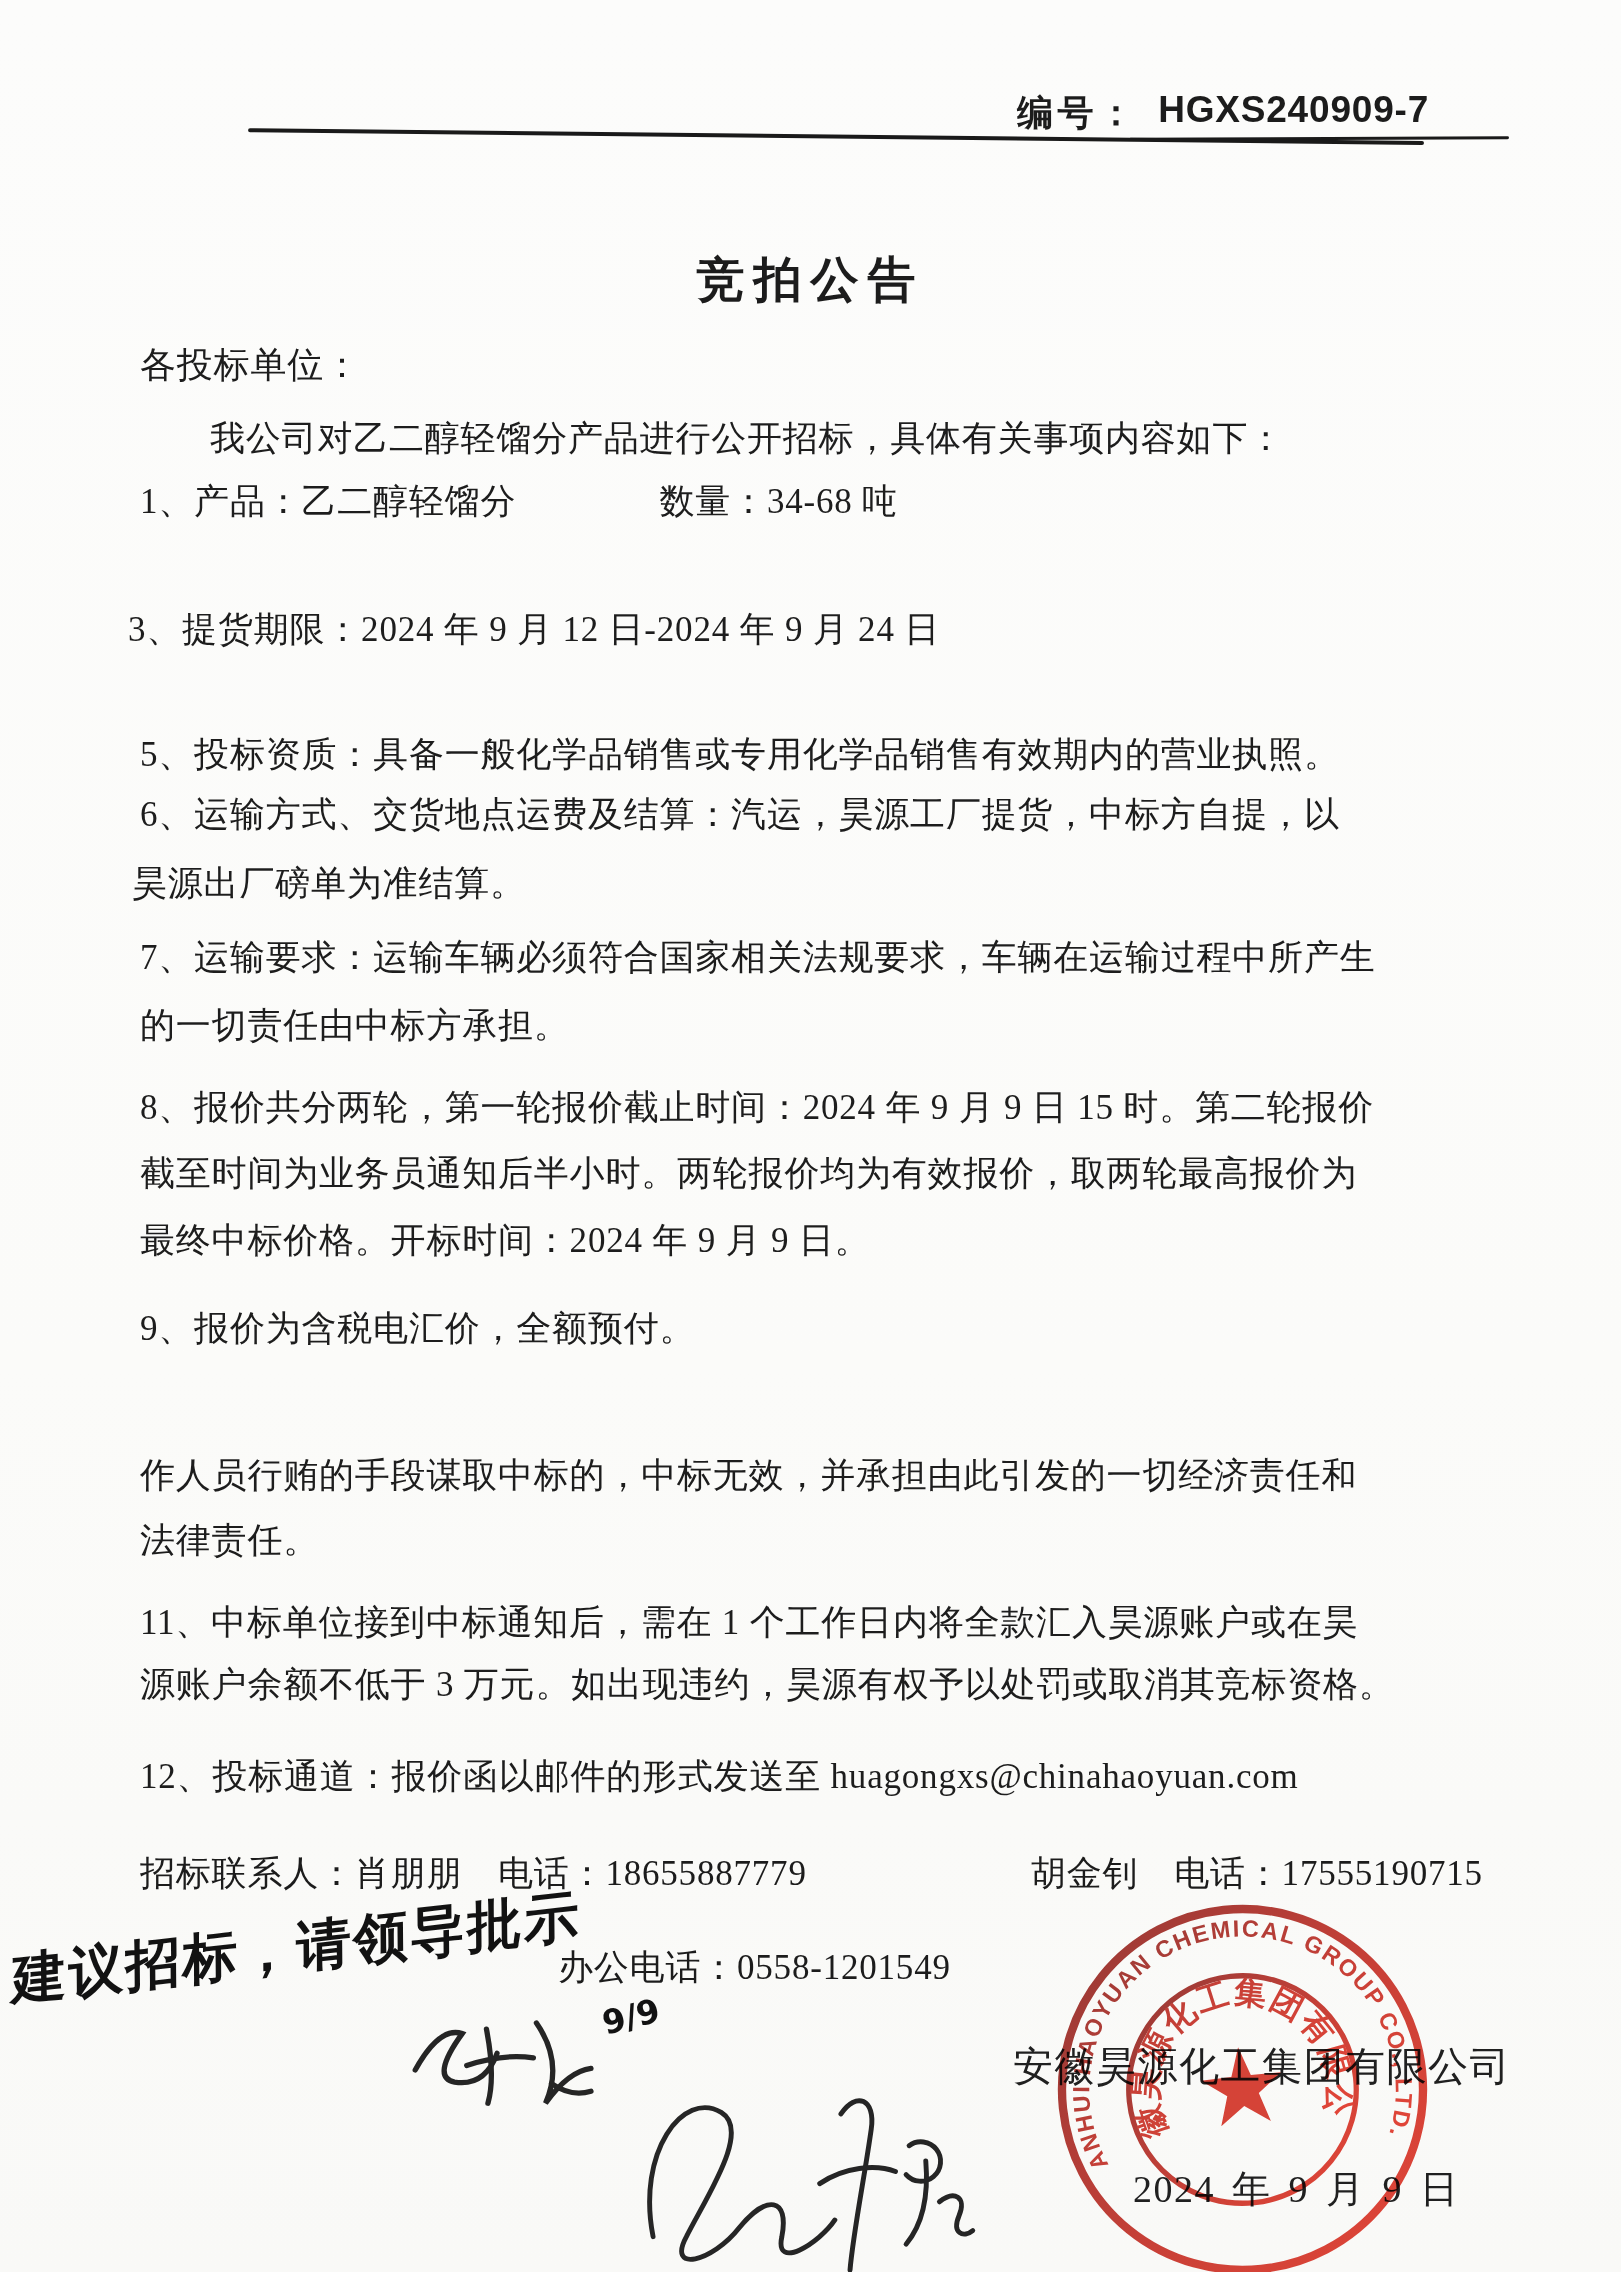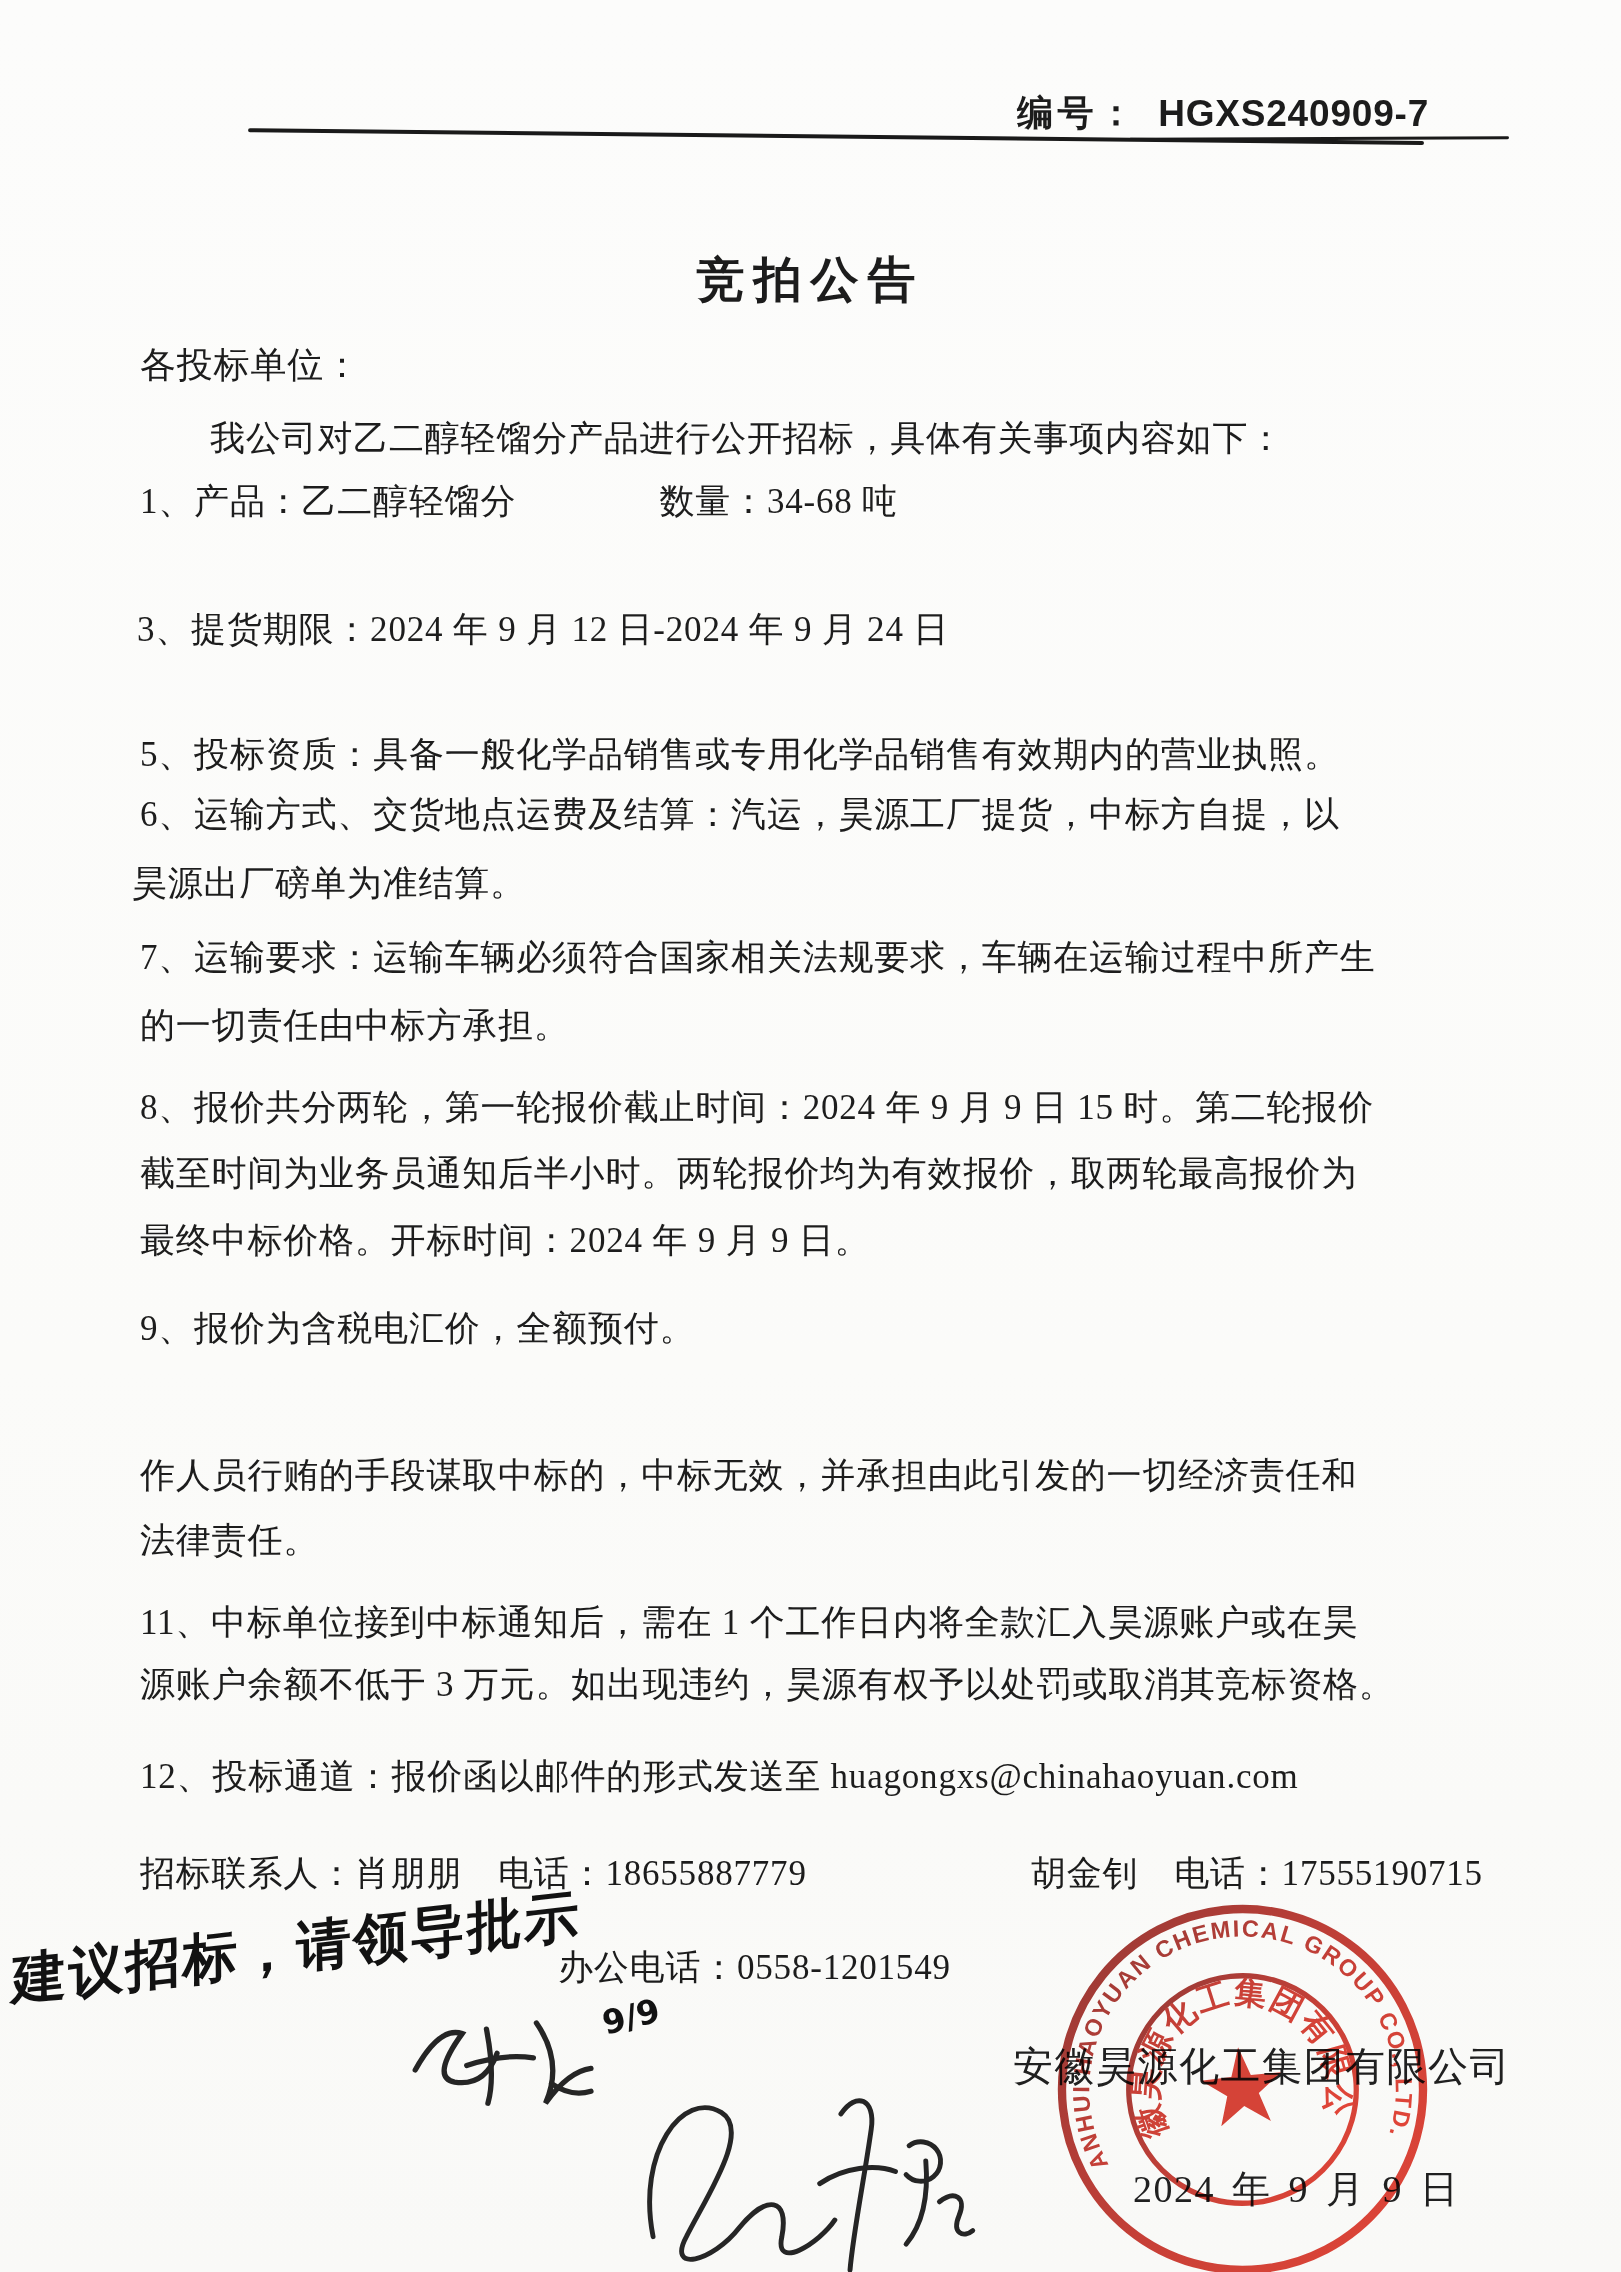--- a/index.html
+++ b/index.html
@@ -7,21 +7,21 @@
     position:relative;
     width:1621px;height:2273px;
     margin:0 auto;
     background:linear-gradient(180deg,#fcfcfb 0%,#fbfbf9 60%,#f9f9f7 100%);
     overflow:hidden;
     font-family:"Liberation Serif","DejaVu Serif",serif;
     color:#1c1c1c;
   }
   .abs{position:absolute;white-space:nowrap;}
   .bodyline{font-size:35px;line-height:1.15;letter-spacing:0.8px;color:#1d1d1d;}
-  .docno{display:flex;align-items:center;gap:19.7px;}
+  .docno{display:flex;align-items:flex-start;gap:19.7px;}
   .docno .lab{font-size:36px;font-weight:700;letter-spacing:4.5px;}
   .docno .num{font-size:37px;font-weight:700;font-family:"Liberation Sans","DejaVu Sans",sans-serif;letter-spacing:0.8px;}
   .rule{position:absolute;background:#1a1a1a;border-radius:2.3px;}
   .title{font-size:48px;font-weight:700;letter-spacing:9px;}
   .contact{font-size:35px;letter-spacing:0.8px;}
   .companyline{font-size:40px;letter-spacing:1.5px;color:#202020;}
   .dateline{font-size:38px;letter-spacing:1.5px;word-spacing:6px;color:#202020;}
   .hand{
     font-family:"DejaVu Sans","Liberation Sans",sans-serif;
     font-weight:700;color:#121212;
@@ -41,21 +41,21 @@
   </div>
   <div class="rule" style="left:1129px;top:137px;width:380px;height:3px;transform:rotate(-0.25deg);"></div>
   <div class="rule" style="left:248px;top:141px;width:1176px;height:3.8px;transform-origin:right center;transform:rotate(0.62deg);"></div>
 
   <div class="abs title" style="left:0;top:248px;width:1621px;text-align:center;">竞拍公告</div>
 
   <div class="abs bodyline" style="left:140px;top:345px;font-size:36px;">各投标单位：</div>
   <div class="abs bodyline" style="left:210px;top:419px;">我公司对乙二醇轻馏分产品进行公开招标，具体有关事项内容如下：</div>
 
   <div class="abs bodyline" style="left:140px;top:482px;">1、产品：乙二醇轻馏分　　　　数量：34-68 吨</div>
-  <div class="abs bodyline" style="left:137px;top:610px;">3、提货期限：2024 年 9 月 12 日-2024 年 9 月 24 日</div>
+  <div class="abs bodyline" style="left:128px;top:610px;">3、提货期限：2024 年 9 月 12 日-2024 年 9 月 24 日</div>
   <div class="abs bodyline" style="left:140px;top:735px;">5、投标资质：具备一般化学品销售或专用化学品销售有效期内的营业执照。</div>
   <div class="abs bodyline" style="left:140px;top:795px;">6、运输方式、交货地点运费及结算：汽运，昊源工厂提货，中标方自提，以</div>
   <div class="abs bodyline" style="left:132px;top:864px;">昊源出厂磅单为准结算。</div>
   <div class="abs bodyline" style="left:140px;top:938px;">7、运输要求：运输车辆必须符合国家相关法规要求，车辆在运输过程中所产生</div>
   <div class="abs bodyline" style="left:140px;top:1006px;">的一切责任由中标方承担。</div>
   <div class="abs bodyline" style="left:140px;top:1088px;">8、报价共分两轮，第一轮报价截止时间：2024 年 9 月 9 日 15 时。第二轮报价</div>
   <div class="abs bodyline" style="left:140px;top:1154px;">截至时间为业务员通知后半小时。两轮报价均为有效报价，取两轮最高报价为</div>
   <div class="abs bodyline" style="left:140px;top:1221px;">最终中标价格。开标时间：2024 年 9 月 9 日。</div>
   <div class="abs bodyline" style="left:140px;top:1309px;">9、报价为含税电汇价，全额预付。</div>
   <div class="abs bodyline" style="left:140px;top:1456px;text-align:center;">作人员行贿的手段谋取中标的，中标无效，并承担由此引发的一切经济责任和</div>

